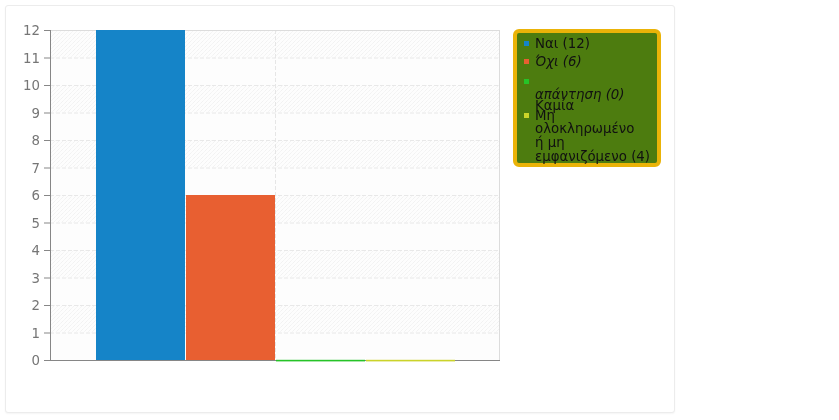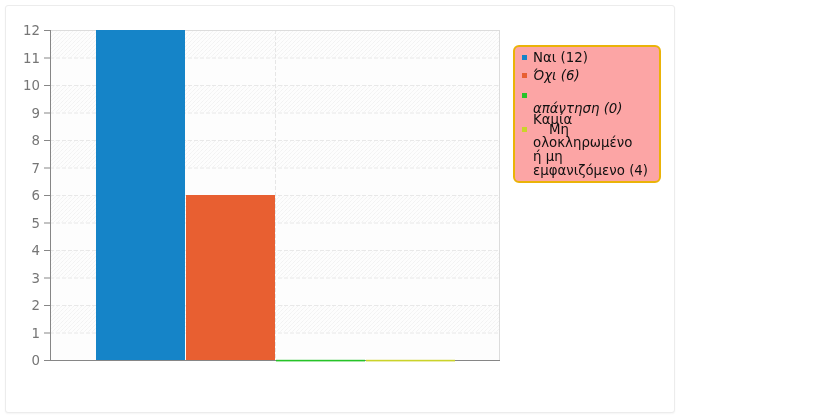--- a/index.html
+++ b/index.html
@@ -14,23 +14,23 @@
     box-sizing:border-box;
     box-shadow:0 1px 2px rgba(0,0,0,0.045);
   }
   #chart-wrap{position:absolute;left:0;top:0;width:839px;height:420px;}
   svg{display:block;}
   .ytick-label{
     font-family:"DejaVu Sans",sans-serif;font-size:13.33px;fill:#767676;
     text-anchor:end;
   }
   #legend-box{
-    position:absolute;left:513px;top:45px;width:148px;height:138px;
-    border:2px solid #eab308;border-radius:6px;
-    background:#fca5a5;box-sizing:border-box;
+    position:absolute;left:513px;top:29px;width:148px;height:138px;
+    border:4px solid #eab308;border-radius:6px;
+    background:#4d7c0f;box-sizing:border-box;
   }
   .legend-item{position:absolute;left:0;top:0;}
   .legend-swatch{
     position:absolute;width:5px;height:5px;
   }
   .legend-line{
     position:absolute;
     font-family:"DejaVu Sans",sans-serif;font-size:13.33px;color:#111111;
     white-space:pre;line-height:13.6px;
   }
@@ -117,18 +117,18 @@
       <span class="legend-swatch" style="background: rgb(232, 95, 49); left: 6.6px; top: 26px;"></span>
       <span class="legend-line" style="left: 18px; top: 22.2px; font-style: italic;">Όχι (6)</span>
     </div>
     <div class="legend-item">
       <span class="legend-swatch" style="background: rgb(38, 195, 40); left: 6.6px; top: 46.1px;"></span>
       <span class="legend-line" style="left: 18px; top: 42.3px; margin-top: 24px;">Καμία</span>
       <span class="legend-line" style="left: 18px; top: 55.3px; font-style: italic;">απάντηση (0)</span>
     </div>
     <div class="legend-item">
       <span class="legend-swatch" style="background: rgb(203, 211, 42); left: 6.6px; top: 79.9px;"></span>
-      <span class="legend-line" style="left: 18px; top: 76.1px; margin-left: 16px;">Μη</span>
+      <span class="legend-line" style="left: 18px; top: 76.1px;">Μη</span>
       <span class="legend-line" style="left: 18px; top: 89.1px;">ολοκληρωμένο</span>
       <span class="legend-line" style="left: 18px; top: 103.1px;">ή μη</span>
       <span class="legend-line" style="left: 18px; top: 117.1px;">εμφανιζόμενο (4)</span>
     </div>
   </div>
 
 </body></html>

